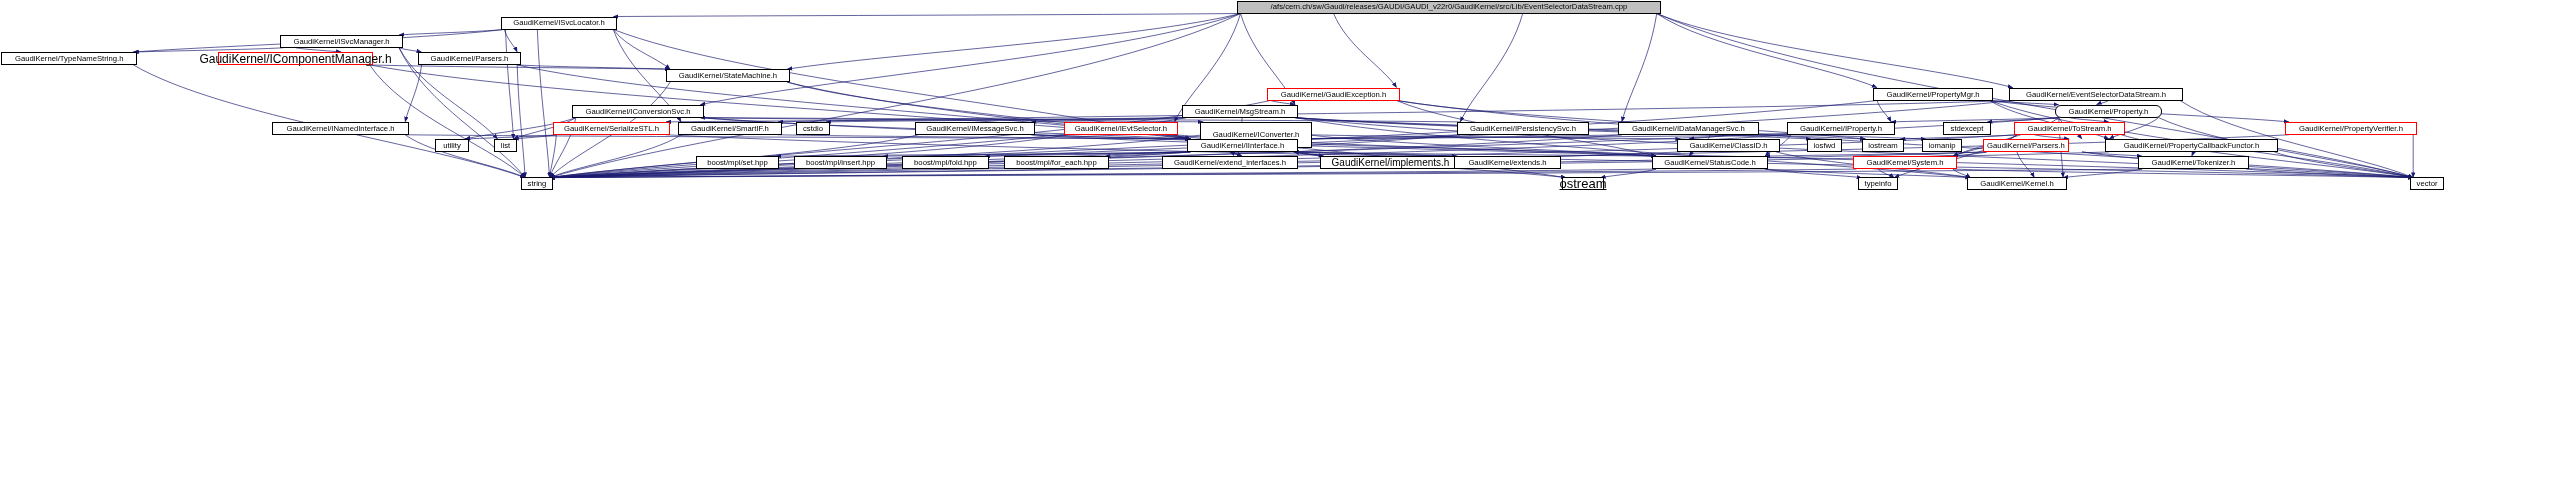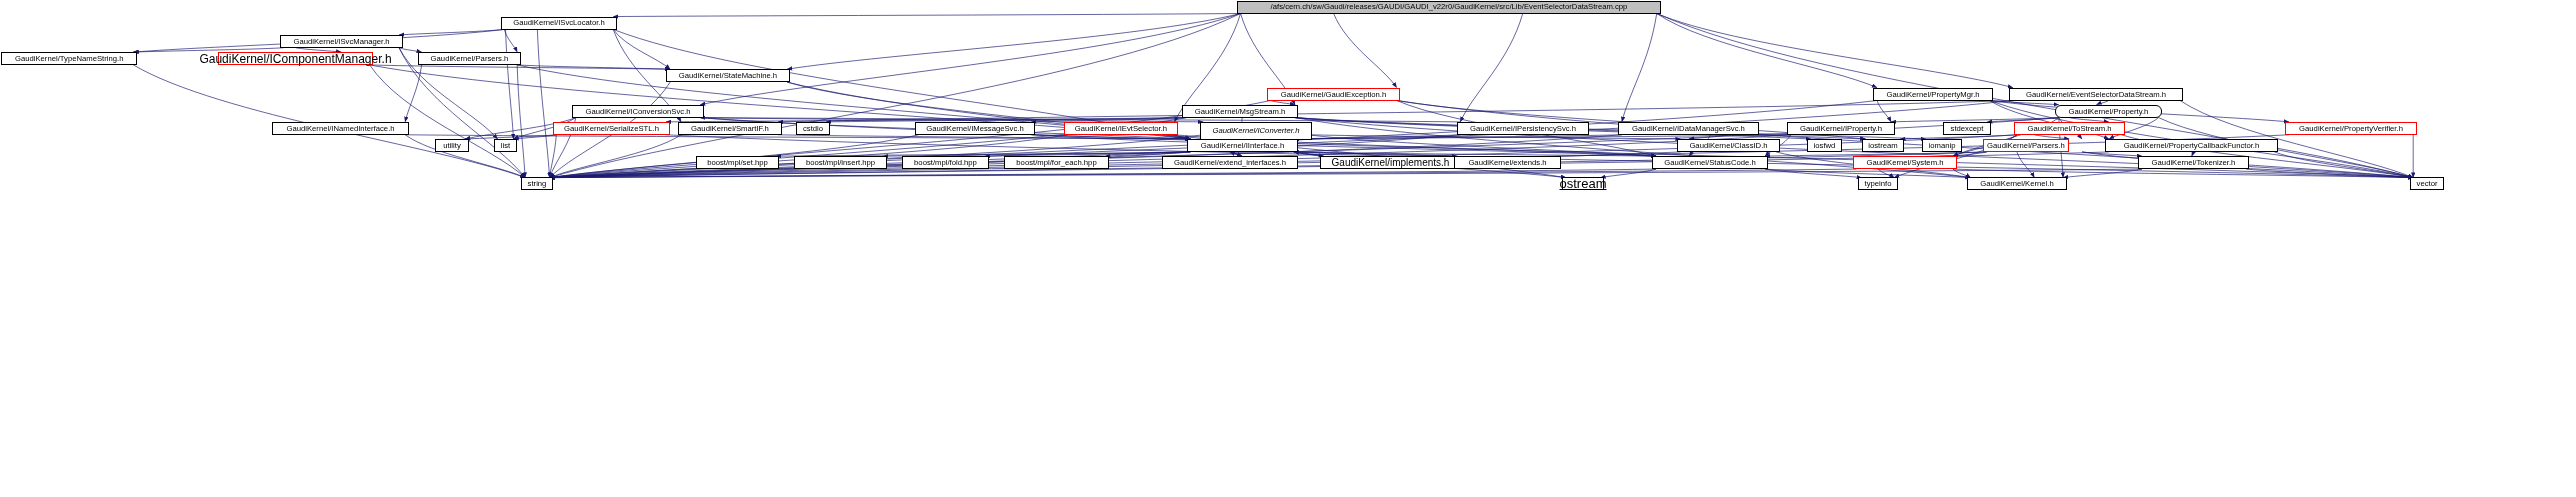--- a/index.html
+++ b/index.html
@@ -193,21 +193,21 @@
     <div class="node" style="left: 2009px; top: 88px; width: 174px; height: 13px; font-size: 7.7px;">GaudiKernel/EventSelectorDataStream.h</div>
     <div class="node" style="left: 572px; top: 105px; width: 132px; height: 13px; font-size: 7.7px;">GaudiKernel/IConversionSvc.h</div>
     <div class="node" style="left: 1182px; top: 105px; width: 116px; height: 13px; font-size: 7.7px;">GaudiKernel/MsgStream.h</div>
     <div class="node" style="left: 2055px; top: 105px; width: 107px; height: 13px; font-size: 7.7px; border-radius: 6px;">GaudiKernel/Property.h</div>
     <div class="node" style="left: 272px; top: 122px; width: 137px; height: 13px; font-size: 7.7px;">GaudiKernel/INamedInterface.h</div>
     <div class="node red" style="left: 553px; top: 122px; width: 117px; height: 13px; font-size: 7.7px;">GaudiKernel/SerializeSTL.h</div>
     <div class="node" style="left: 678px; top: 122px; width: 104px; height: 13px; font-size: 7.7px;">GaudiKernel/SmartIF.h</div>
     <div class="node" style="left: 796px; top: 122px; width: 34px; height: 13px; font-size: 7.7px;">cstdio</div>
     <div class="node" style="left: 915px; top: 122px; width: 120px; height: 13px; font-size: 7.7px;">GaudiKernel/IMessageSvc.h</div>
     <div class="node red" style="left: 1064px; top: 122px; width: 114px; height: 13px; font-size: 7.7px;">GaudiKernel/IEvtSelector.h</div>
-    <div class="node" style="left: 1200px; top: 122px; width: 112px; height: 18px; font-size: 7.7px; font-style: italic;">GaudiKernel/IConverter.h</div>
+    <div class="node" style="left: 1200px; top: 122px; width: 112px; height: 26px; font-size: 7.7px;">GaudiKernel/IConverter.h</div>
     <div class="node" style="left: 1457px; top: 122px; width: 132px; height: 13px; font-size: 7.7px;">GaudiKernel/IPersistencySvc.h</div>
     <div class="node" style="left: 1618px; top: 122px; width: 141px; height: 13px; font-size: 7.7px;">GaudiKernel/IDataManagerSvc.h</div>
     <div class="node" style="left: 1787px; top: 122px; width: 108px; height: 13px; font-size: 7.7px;">GaudiKernel/IProperty.h</div>
     <div class="node" style="left: 1943px; top: 122px; width: 48px; height: 13px; font-size: 7.7px;">stdexcept</div>
     <div class="node red" style="left: 2014px; top: 122px; width: 111px; height: 13px; font-size: 7.7px;">GaudiKernel/ToStream.h</div>
     <div class="node red" style="left: 2285px; top: 122px; width: 132px; height: 13px; font-size: 7.7px;">GaudiKernel/PropertyVerifier.h</div>
     <div class="node" style="left: 435px; top: 139px; width: 34px; height: 13px; font-size: 7.7px;">utility</div>
     <div class="node" style="left: 494px; top: 139px; width: 23px; height: 13px; font-size: 7.7px;">list</div>
     <div class="node" style="left: 1187px; top: 139px; width: 111px; height: 13px; font-size: 7.7px;">GaudiKernel/IInterface.h</div>
     <div class="node" style="left: 1677px; top: 139px; width: 103px; height: 13px; font-size: 7.7px;">GaudiKernel/ClassID.h</div>

